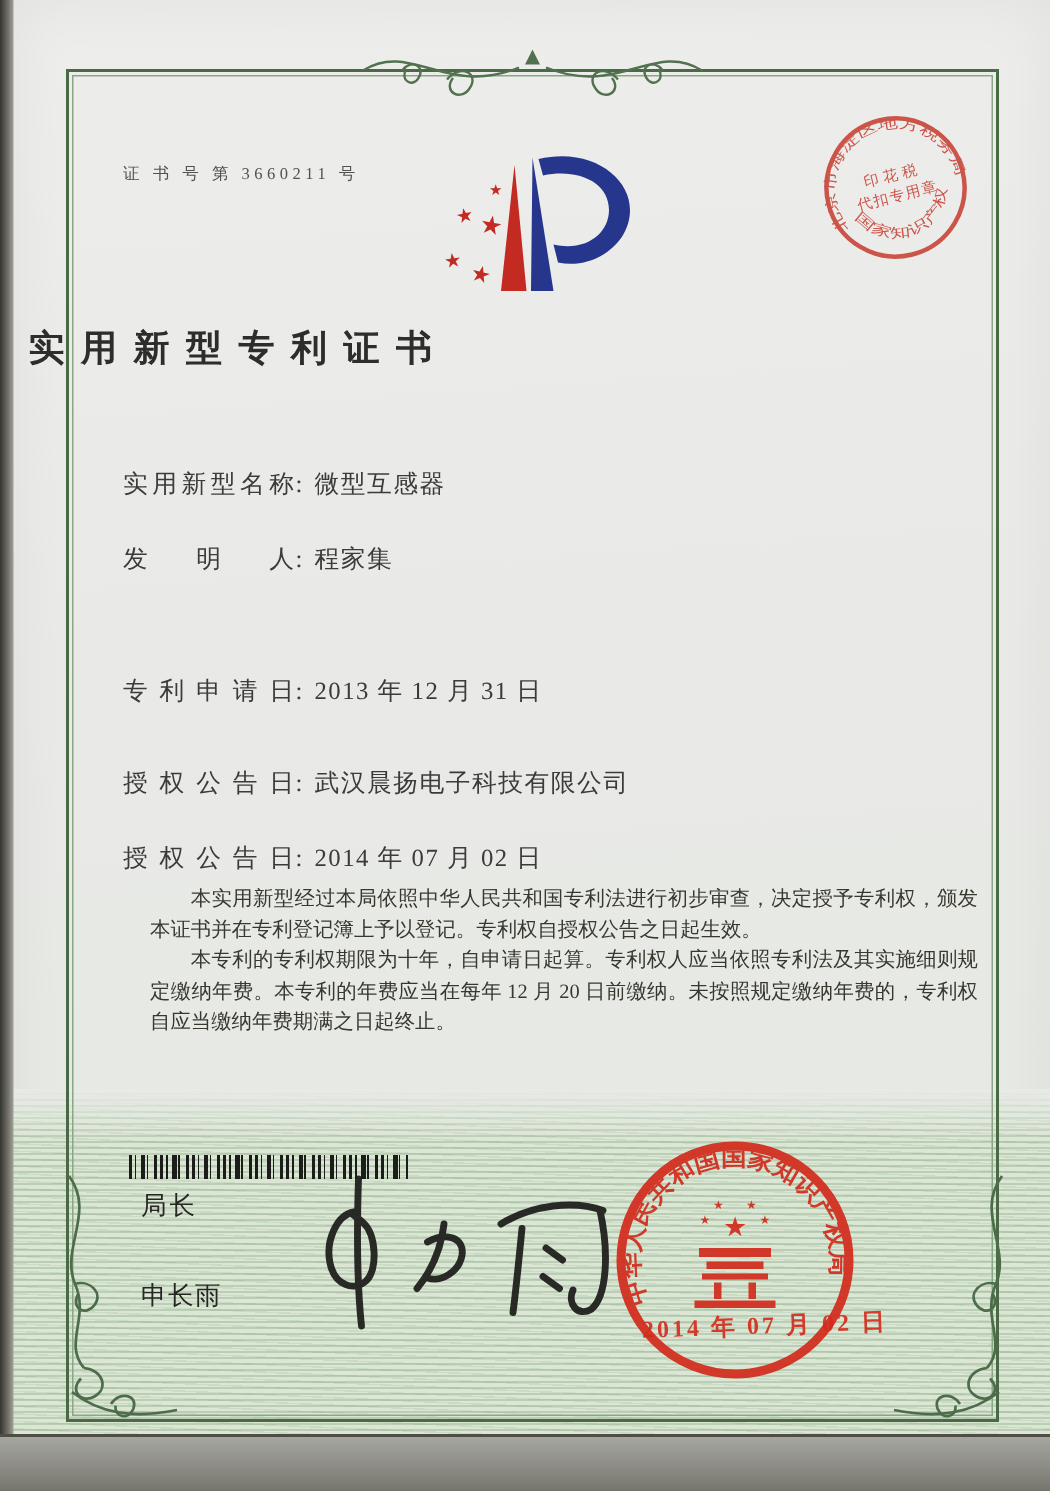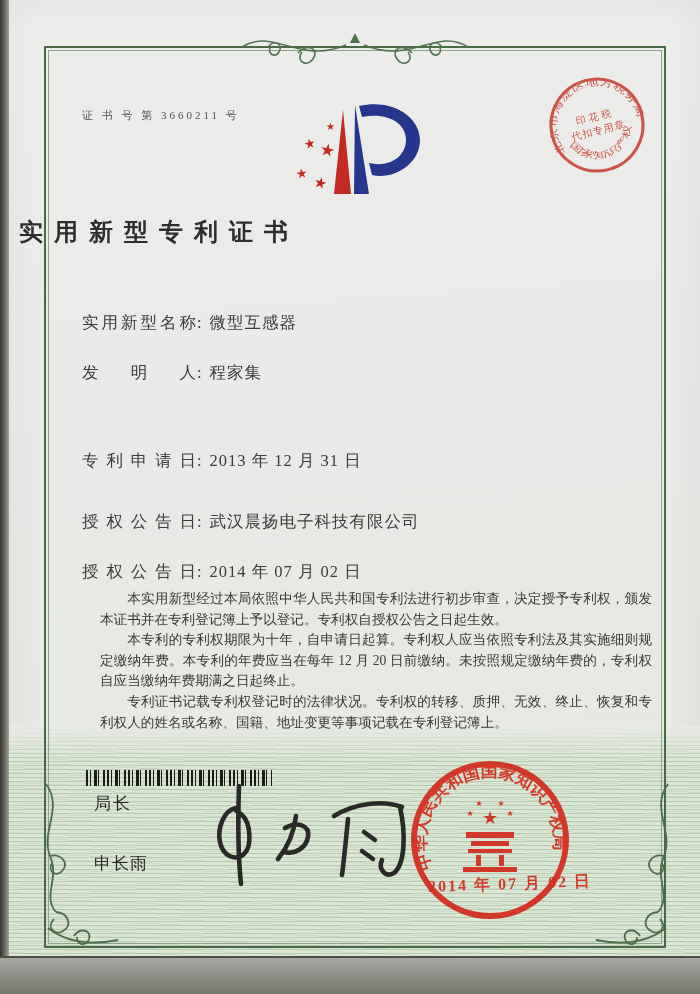--- a/index.html
+++ b/index.html
@@ -148,21 +148,20 @@
   <div class="abs field" style="top:511px">
     <span class="f-label">授权公告日</span><span class="f-colon">:</span><span class="f-value">武汉晨扬电子科技有限公司</span>
   </div>
   <div class="abs field" style="top:561px">
     <span class="f-label">授权公告日</span><span class="f-colon">:</span><span class="f-value">2014 年 07 月 02 日</span>
   </div>
 
   <div class="abs paragraphs">
     <p>本实用新型经过本局依照中华人民共和国专利法进行初步审查，决定授予专利权，颁发本证书并在专利登记簿上予以登记。专利权自授权公告之日起生效。</p>
     <p>本专利的专利权期限为十年，自申请日起算。专利权人应当依照专利法及其实施细则规定缴纳年费。本专利的年费应当在每年 12 月 20 日前缴纳。未按照规定缴纳年费的，专利权自应当缴纳年费期满之日起终止。</p>
-    <p>专利证书记载专利权登记时的法律状况。专利权的转移、质押、无效、终止、恢复和专利权人的姓名或名称、国籍、地址变更等事项记载在专利登记簿上。</p>
   </div>
 
   <div class="abs barcode"></div>
 
   <div class="abs officer-title">局长</div>
   <div class="abs officer-name">申长雨</div>
 
   <svg class="abs signature" viewBox="0 0 246 112">
     <g stroke="#1b1b19" fill="none" stroke-width="4.6" stroke-linecap="round" opacity="0.92">
       <path d="M52,32 C40,34 33,52 36,66 C39,81 52,85 60,78 C68,71 67,47 58,39 C54,35 48,33 52,32"></path>

